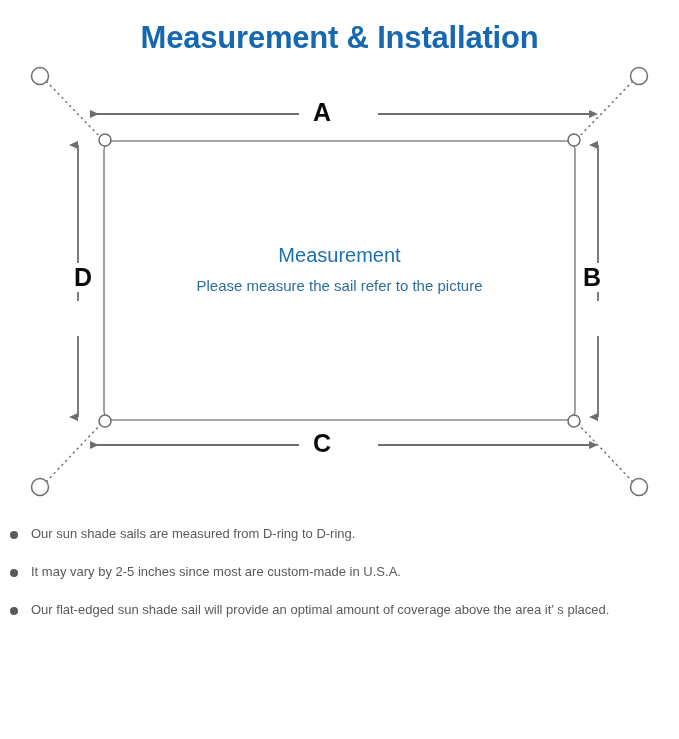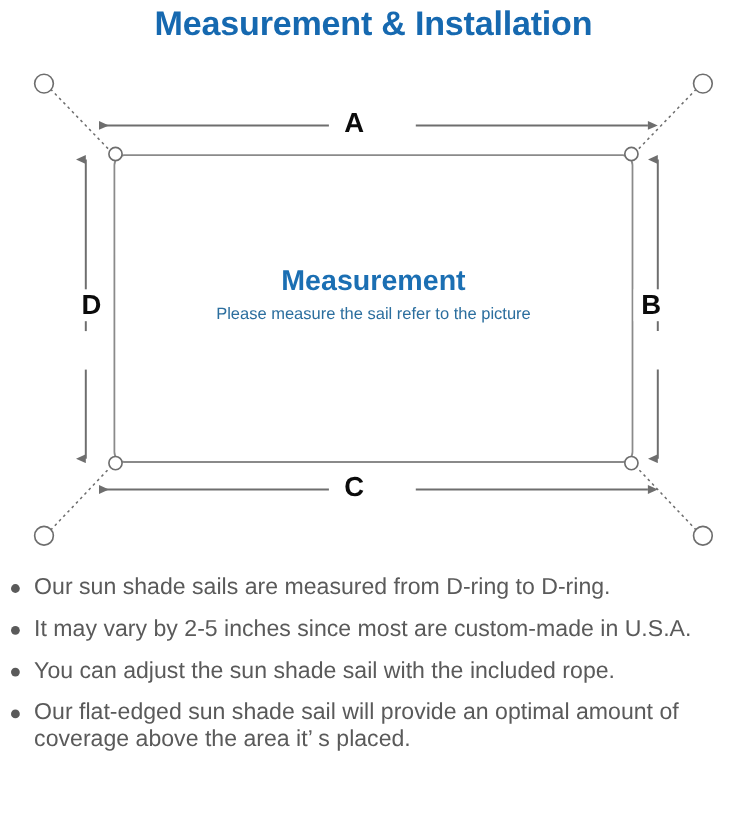--- a/index.html
+++ b/index.html
@@ -24,36 +24,36 @@
     position: absolute;
     left: 0;
     top: 0;
     width: 679px;
     text-align: center;
     font-size: 31px;
     font-weight: bold;
     color: #1669b0;
     letter-spacing: -0.2px;
     line-height: 40px;
-    padding-top: 2px;
+    padding-top: 18px;
     white-space: nowrap;
   }
   #diagram {
     position: absolute;
     left: 0;
     top: 46px;
   }
   .center-label {
     position: absolute;
     left: 0;
     top: 239px;
     width: 679px;
     text-align: center;
-    font-size: 26px;
-    font-weight: bold;
+    font-size: 20px;
+    font-weight: normal;
     color: #1b6fb3;
     line-height: 32px;
     white-space: nowrap;
   }
   .center-sub {
     position: absolute;
     left: 0;
     top: 275px;
     width: 679px;
     text-align: center;
@@ -81,21 +81,21 @@
   .notes {
     position: absolute;
     left: 0;
     top: 522px;
     width: 679px;
   }
   .note-item {
     position: relative;
     padding-left: 31px;
     margin-bottom: 14px;
-    font-size: 21px;
+    font-size: 13px;
     line-height: 24px;
     color: #5a5a5a;
     font-family: "Liberation Sans", sans-serif;
   }
   .note-item .bullet {
     position: absolute;
     left: 10px;
     top: 9px;
     width: 8px;
     height: 8px;
@@ -173,21 +173,17 @@
     <div class="note-item">
       <span class="bullet"></span>
       <span class="note-text">Our sun shade sails are measured from D-ring to D-ring.</span>
     </div>
     <div class="note-item">
       <span class="bullet"></span>
       <span class="note-text">It may vary by 2-5 inches since most are custom-made in U.S.A.</span>
     </div>
     <div class="note-item">
       <span class="bullet"></span>
-      <span class="note-text">You can adjust the sun shade sail with the included rope.</span>
-    </div>
-    <div class="note-item">
-      <span class="bullet"></span>
       <span class="note-text">Our flat-edged sun shade sail will provide an optimal amount of coverage above the area it’ s placed.</span>
     </div>
   </div>
 
 </div>
 
 </body></html>

